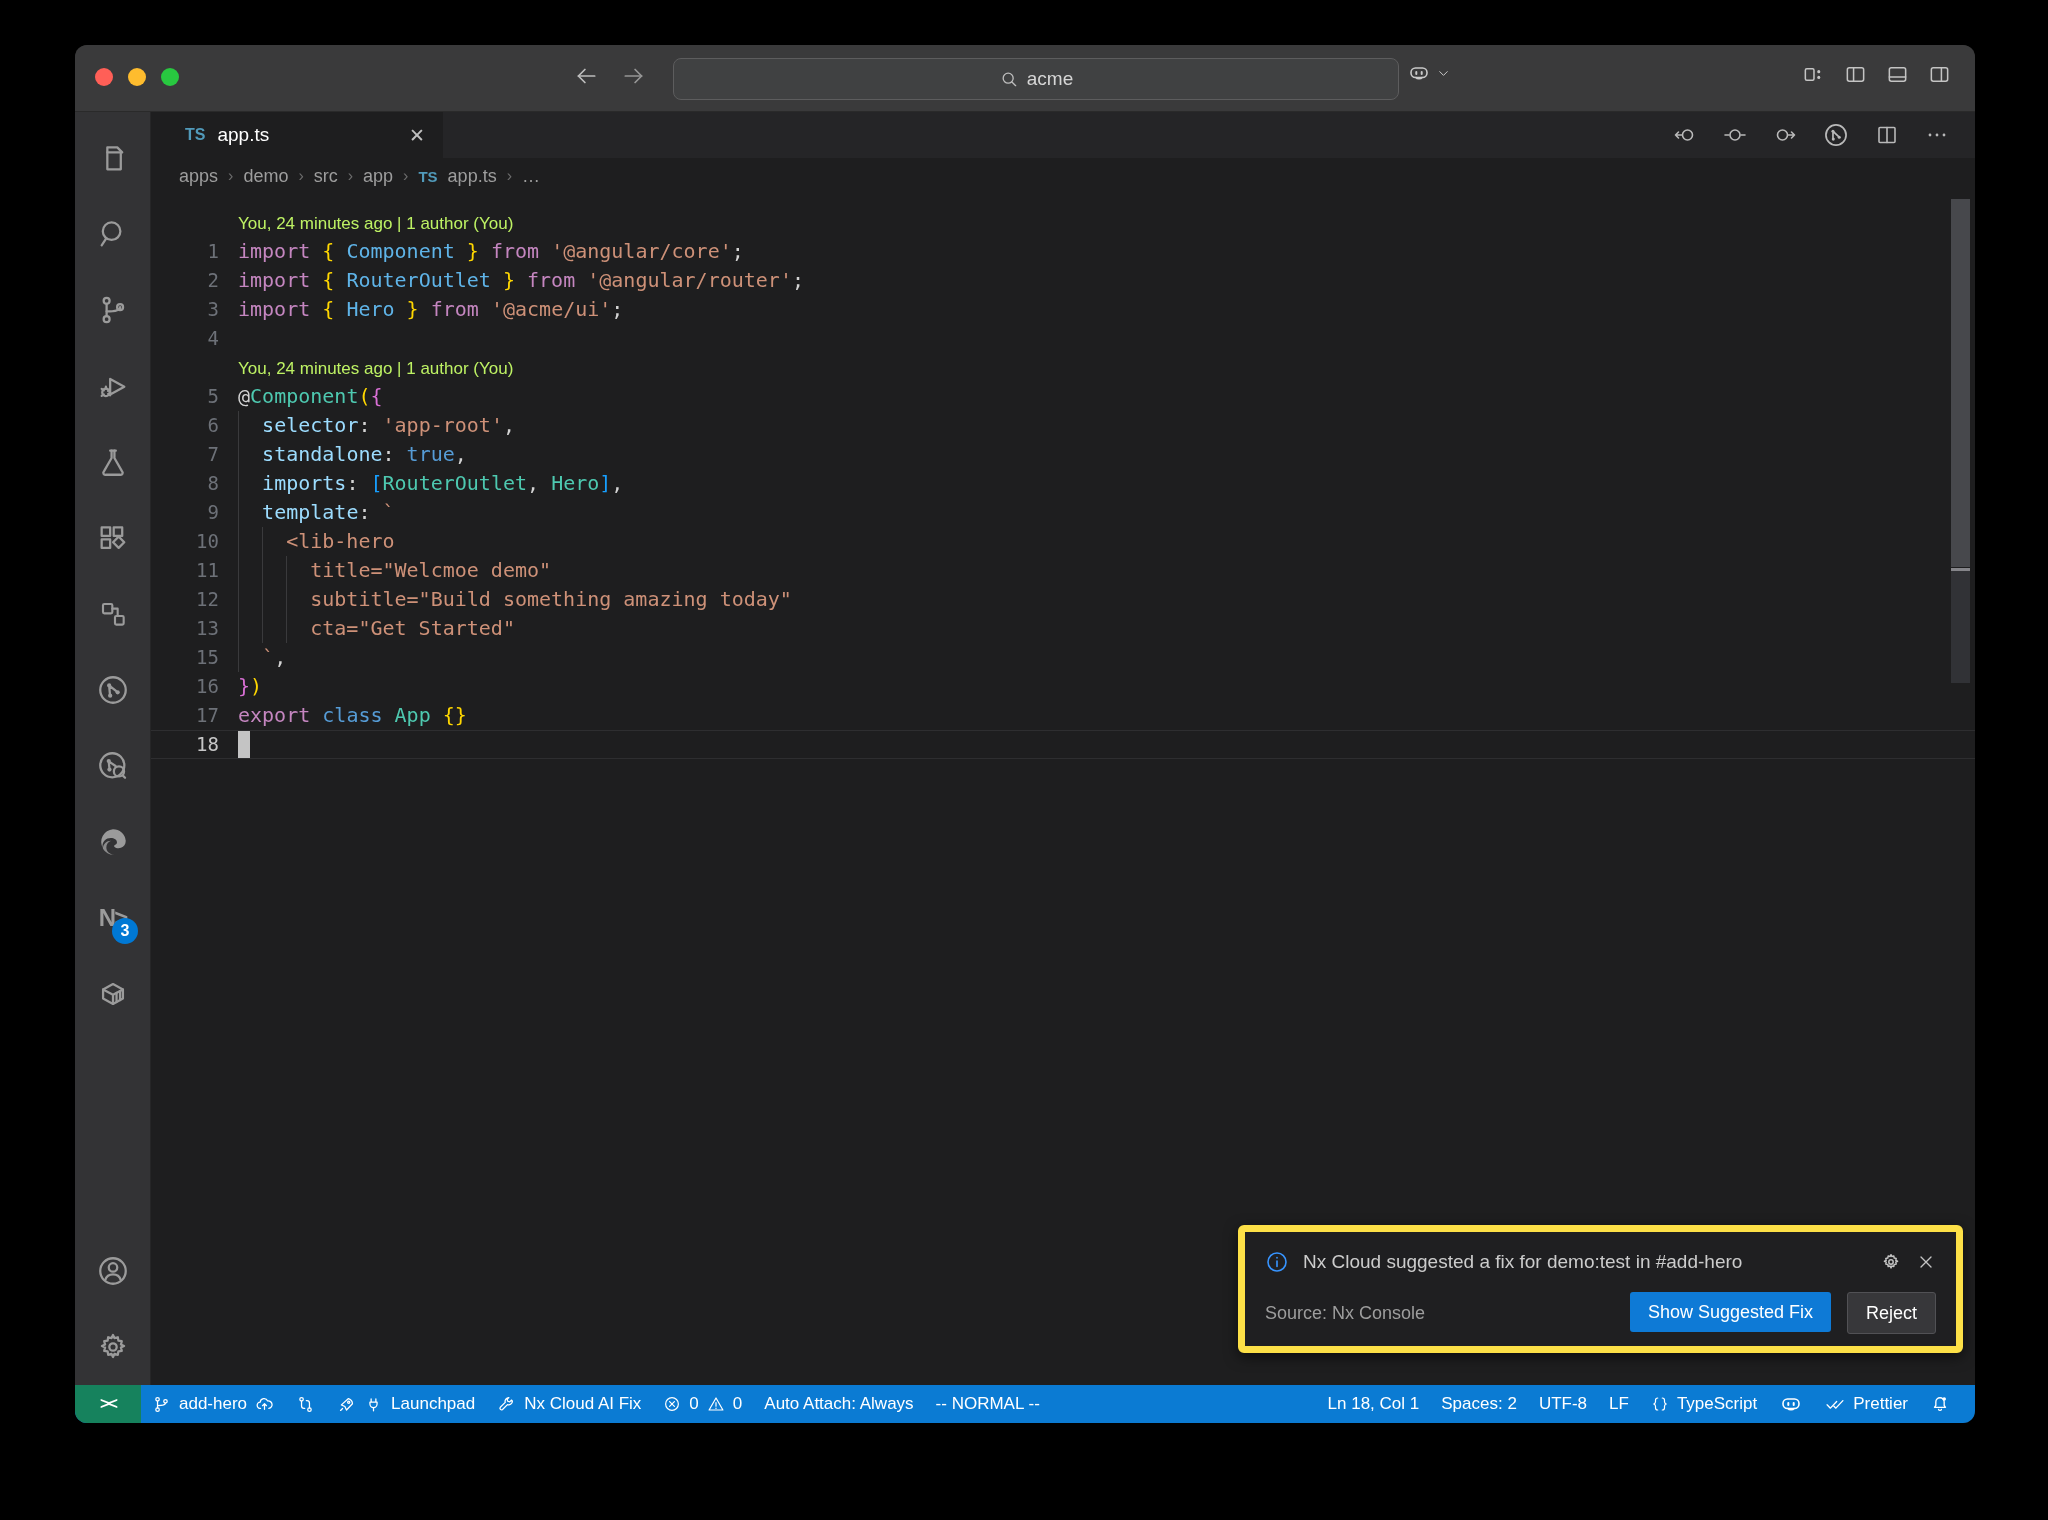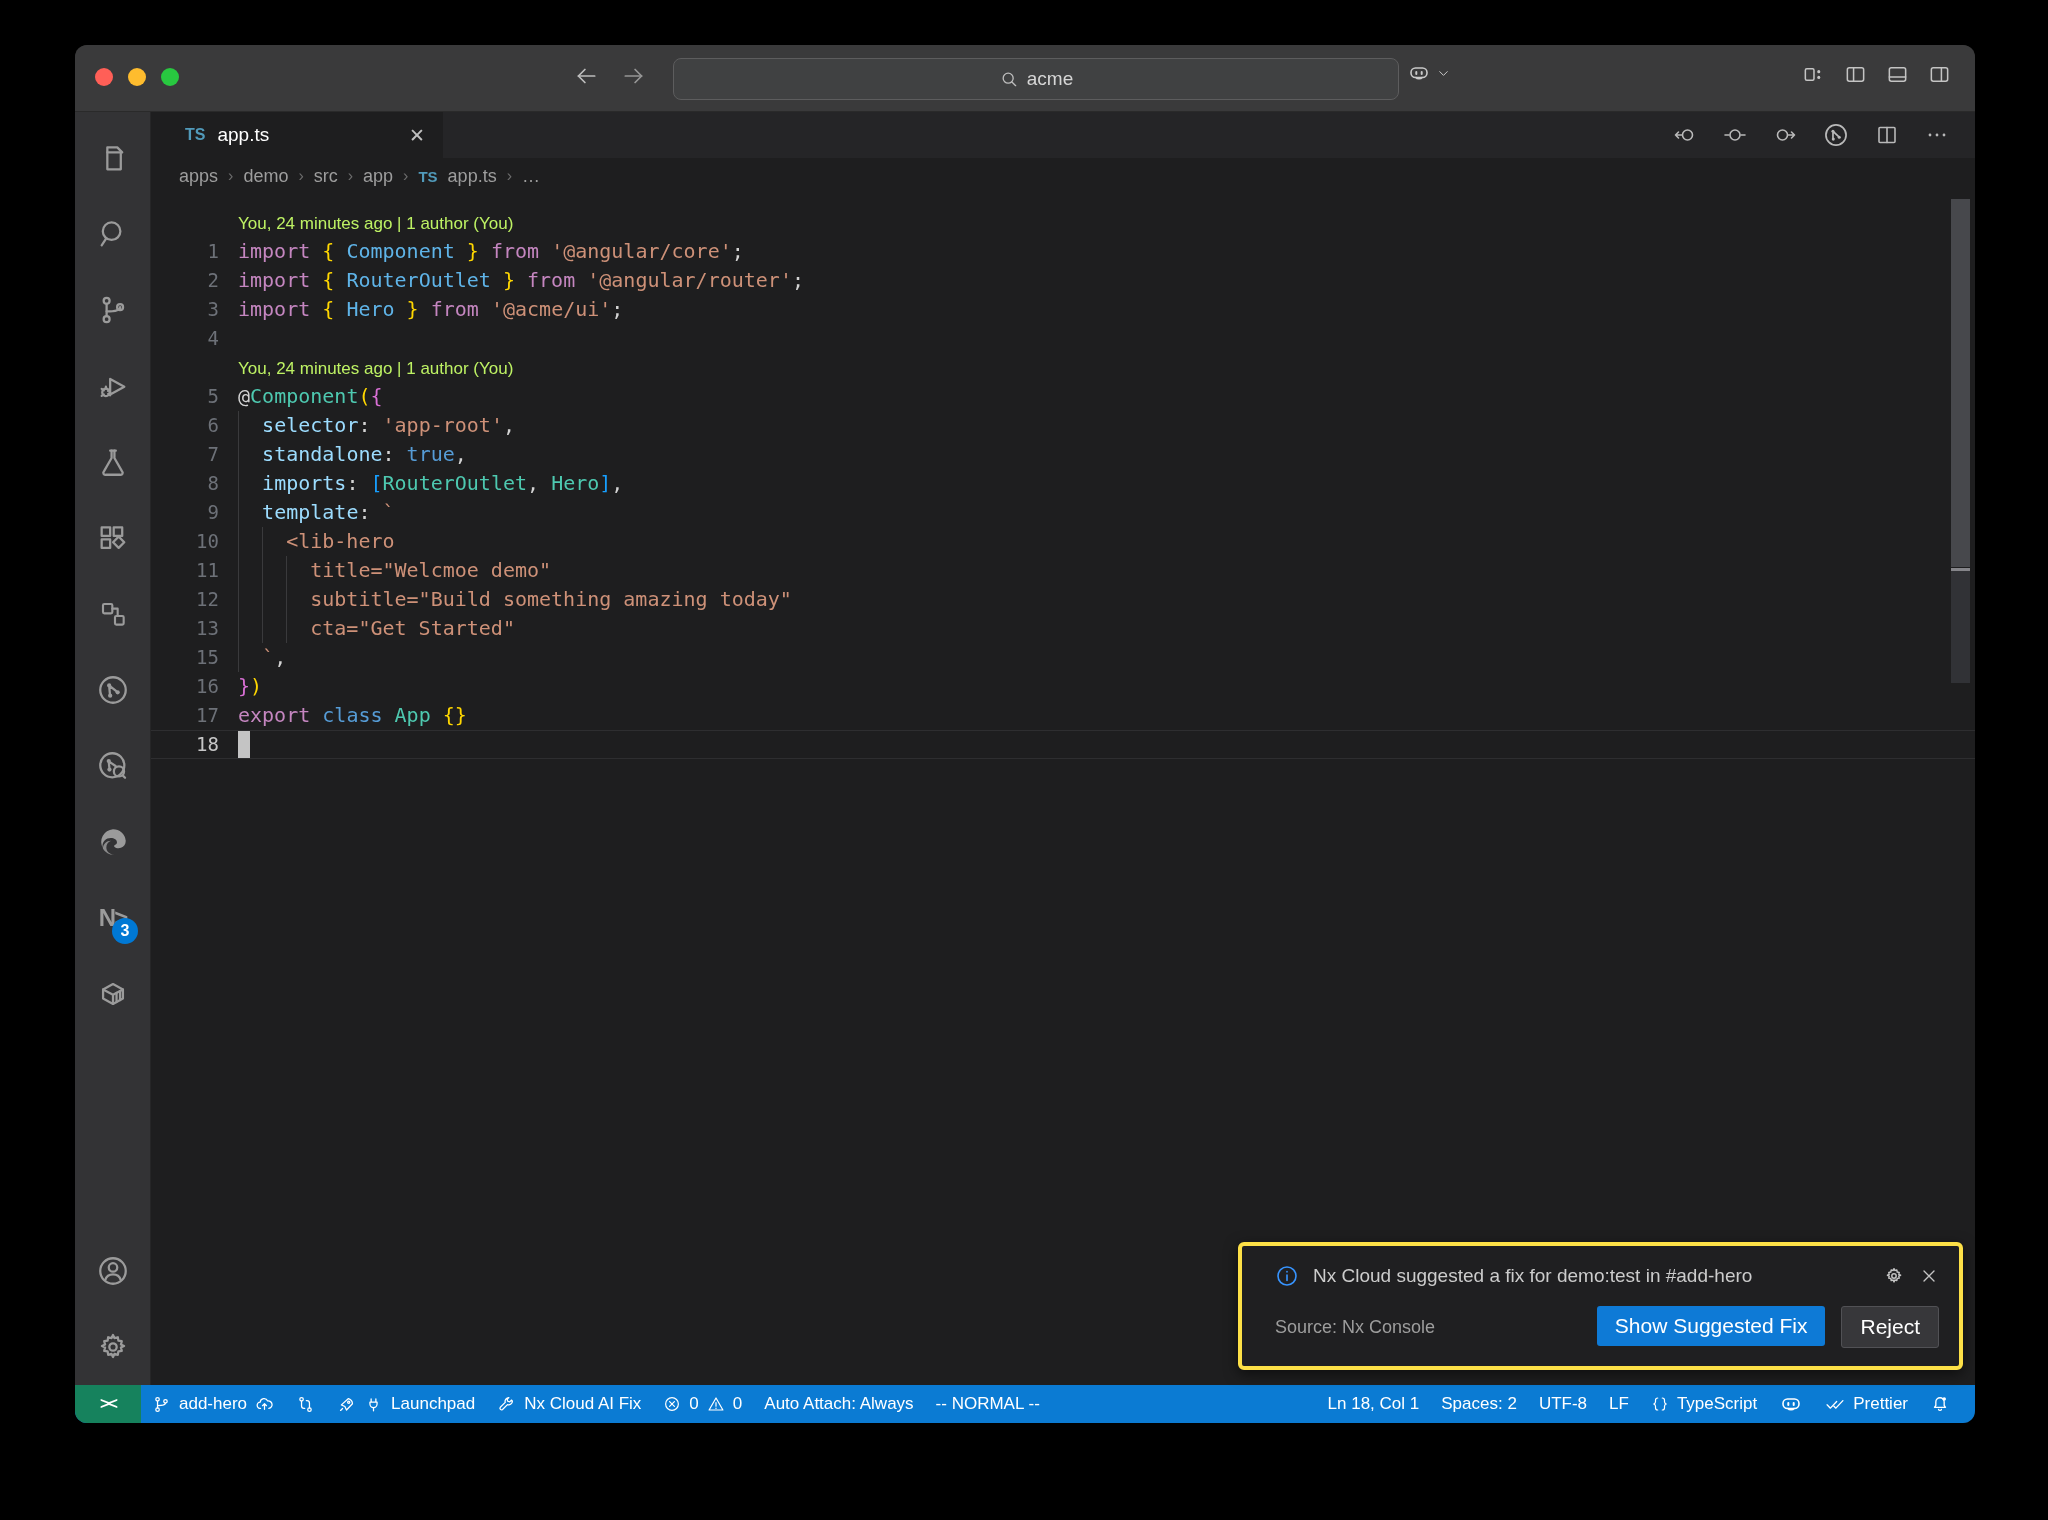--- a/index.html
+++ b/index.html
@@ -53,29 +53,29 @@
   .t-b1{color:#ffd700}.t-b2{color:#da70d6}.t-b3{color:#179fff}
   .guide{position:absolute;top:0;bottom:0;width:1px;background:#3a3a3c;}
   .crow.cur{box-shadow:inset 0 1px 0 #2e2e30, inset 0 -1px 0 #2e2e30;}
   .crow.cur .gut{color:#c6c6c6;}
   .cursorblock{position:absolute;left:0;top:1px;width:12px;height:27px;background:#c4c4c4;}
   
   .sb-thumb{position:absolute;right:5px;width:19px;top:5px;height:368px;background:#47484c;}
   .sb-mark{position:absolute;right:5px;width:19px;top:374px;height:3px;background:#85858a;}
   .sb-dim{position:absolute;right:5px;width:19px;top:377px;height:112px;background:#313236;}
   
-  .toast{position:absolute;right:12px;bottom:15px;width:725px;height:128px;background:#1f1f21;border:4px solid #fde047;
-         border-radius:6px;box-shadow:0 4px 14px rgba(0,0,0,.55);display:flex;flex-direction:column;padding:18px 20px 16px 33px;box-sizing:border-box;}
+  .toast{position:absolute;right:12px;bottom:32px;width:725px;height:128px;background:#1f1f21;border:7px solid #fde047;
+         border-radius:6px;box-shadow:0 4px 14px rgba(0,0,0,.55);display:flex;flex-direction:column;padding:18px 20px 16px 20px;box-sizing:border-box;}
   .toast .row1{display:flex;align-items:center;gap:14px;color:#cccccc;font-size:19px;}
   .toast .row1 .title{flex:1;}
   .toast .row1 .tico{color:#c4c4c4;}
   .toast .row2{margin-top:18px;display:flex;align-items:center;}
   .toast .src{color:#9d9d9d;font-size:18px;}
   .toast .btns{margin-left:auto;display:flex;gap:16px;}
-  .btn{height:40px;padding:0 18px;font-size:21px;display:flex;align-items:center;border-radius:3px;color:#fff;}
+  .btn{height:40px;padding:0 18px;font-size:18px;display:flex;align-items:center;border-radius:3px;color:#fff;}
   .btn.primary{background:#0e7ad6;}
   .btn.secondary{background:#37373a;border:1px solid #515155;text-align:center;}
   
   .statusbar{height:38px;flex:0 0 38px;background:#0b7bd3;display:flex;align-items:stretch;color:#fff;font-size:17px;}
   .sbitem{display:flex;align-items:center;gap:8px;padding:0 11px;white-space:nowrap;}
   .sbitem.remote{background:#16825d;width:66px;box-sizing:border-box;justify-content:center;font-weight:bold;letter-spacing:-2px;}
   .sbleft{display:flex;align-items:stretch;}
   .sbright{margin-left:auto;display:flex;align-items:stretch;padding-right:14px;}
   .info-i{color:#3794ff;}
 </style>

